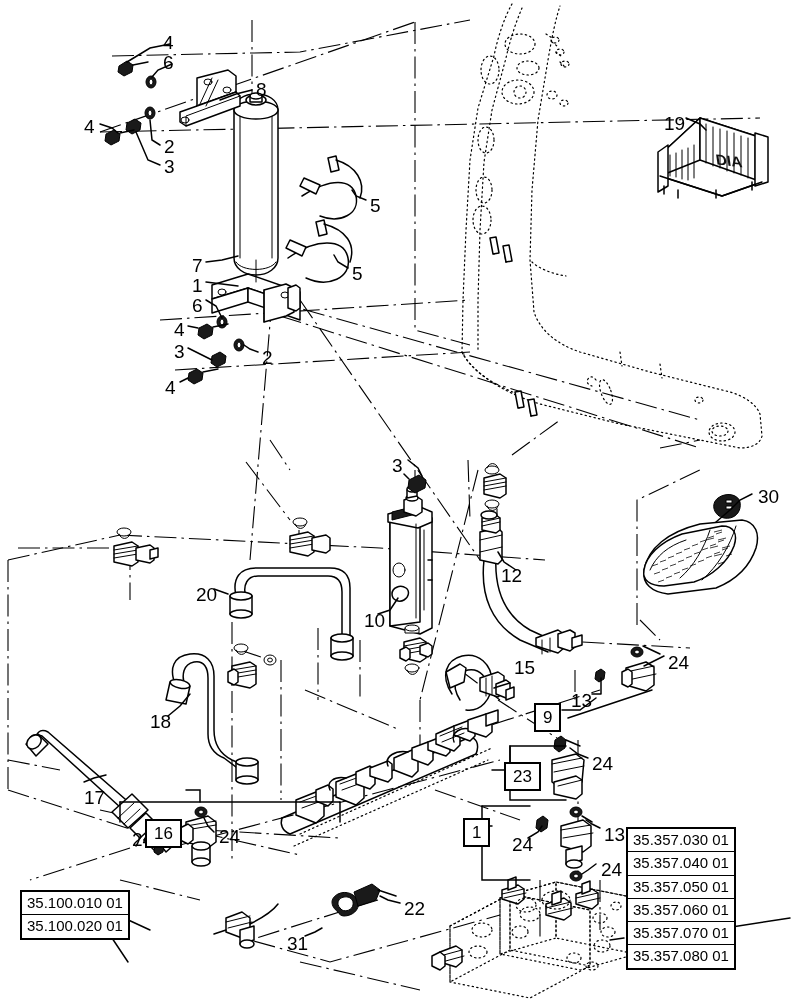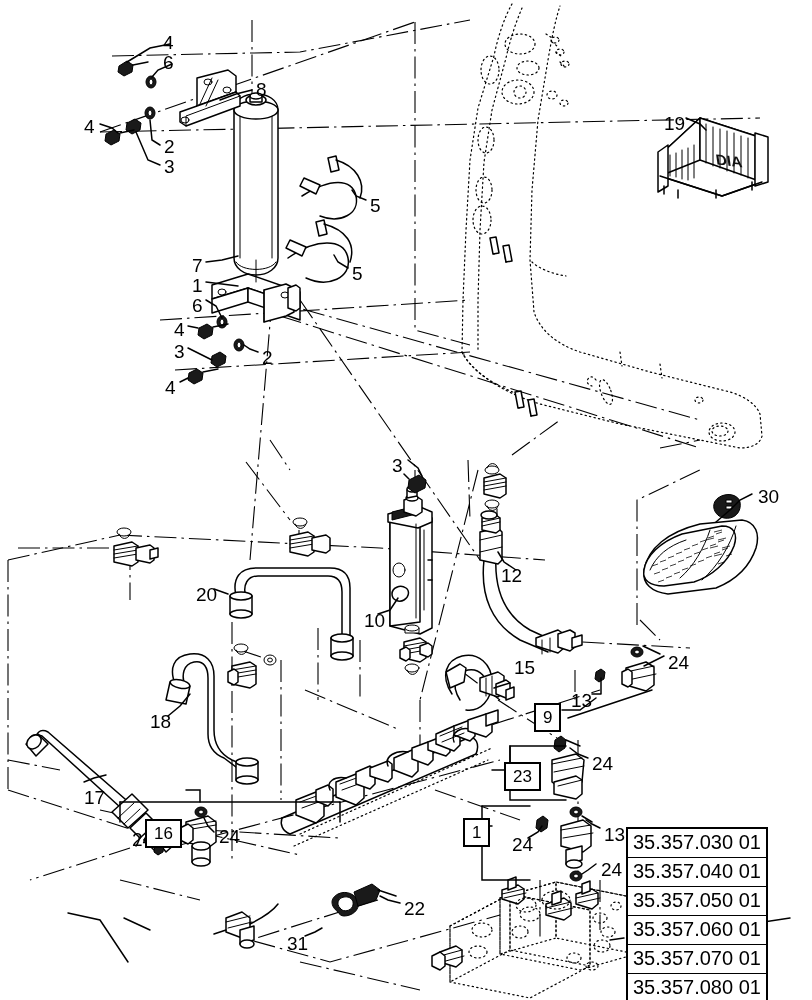--- a/index.html
+++ b/index.html
@@ -5,21 +5,21 @@
   html,body{margin:0;padding:0;background:#ffffff;}
   body{width:812px;height:1000px;overflow:hidden;font-family:"Liberation Sans",sans-serif;}
   #sheet{position:relative;width:812px;height:1000px;background:#fff;}
   #art{position:absolute;left:0;top:0;width:812px;height:1000px;}
   .lbl{position:absolute;font-family:"Liberation Sans",sans-serif;font-size:19px;color:#000;
        line-height:1;white-space:nowrap;}
   .boxlbl{position:absolute;font-family:"Liberation Sans",sans-serif;font-size:17px;color:#000;
        border:2px solid #000;background:#fff;text-align:center;line-height:1;
        padding:4px 7px;white-space:nowrap;}
   .pntable{position:absolute;border:2px solid #000;background:#fff;}
-  .pntable .pnrow{font-family:"Liberation Sans",sans-serif;font-size:20px;color:#000;
+  .pntable .pnrow{font-family:"Liberation Sans",sans-serif;font-size:15px;color:#000;
        border-bottom:1.6px solid #000;padding:2px 5px 3px 5px;white-space:nowrap;line-height:1.15;}
   .pntable .pnrow:last-child{border-bottom:none;}
   .crate-txt{position:absolute;font-family:"Liberation Sans",sans-serif;font-weight:bold;
        font-size:15px;color:#111;letter-spacing:0px;
        transform:rotate(-8deg) skewY(14deg);}
 </style>
 </head>
 <body>
 
 <div id="sheet">
@@ -643,20 +643,24 @@
     <span class="lbl" style="left:287px;top:934px;">31</span>
   </div>
 
   <div>
     <span class="boxlbl" style="left:534px;top:703px;">9</span>
     <span class="boxlbl" style="left:504px;top:762px;">23</span>
     <span class="boxlbl" style="left:145px;top:783px;margin-top:36px;">16</span>
     <span class="boxlbl" style="left:463px;top:818px;">1</span>
   </div>
 
+  <div class="pntable" style="left:20px;top:890px;">
+    <div class="pnrow">35.100.010 01</div>
+    <div class="pnrow">35.100.020 01</div>
+  </div>
 
   <div class="pntable" style="left:626px;top:827px;">
     <div class="pnrow">35.357.030 01</div>
     <div class="pnrow">35.357.040 01</div>
     <div class="pnrow">35.357.050 01</div>
     <div class="pnrow">35.357.060 01</div>
     <div class="pnrow">35.357.070 01</div>
     <div class="pnrow">35.357.080 01</div>
   </div>
 

